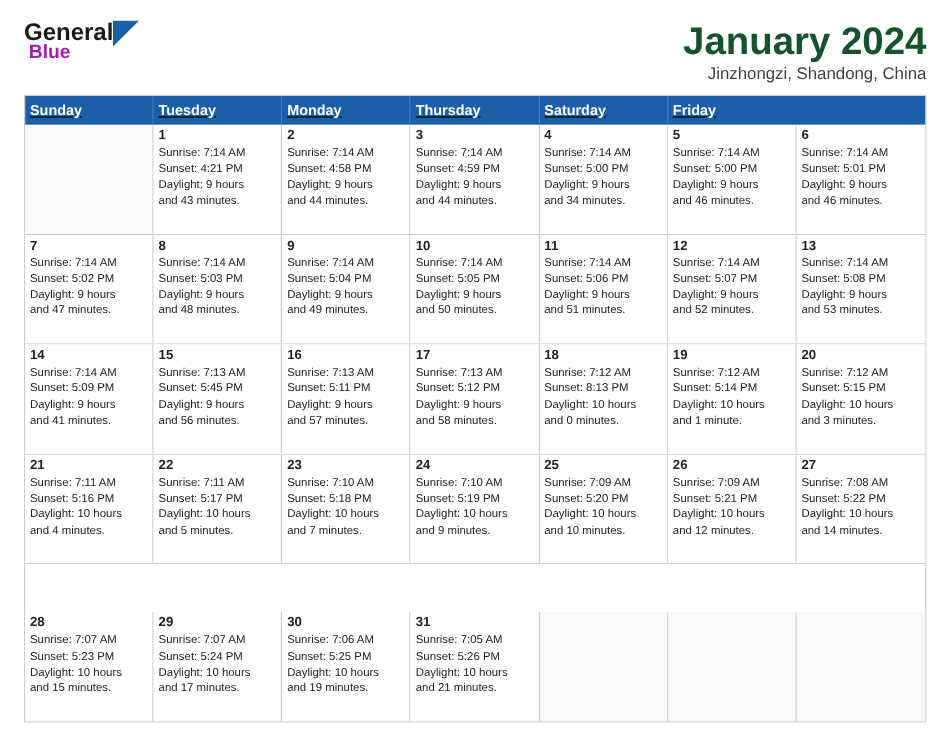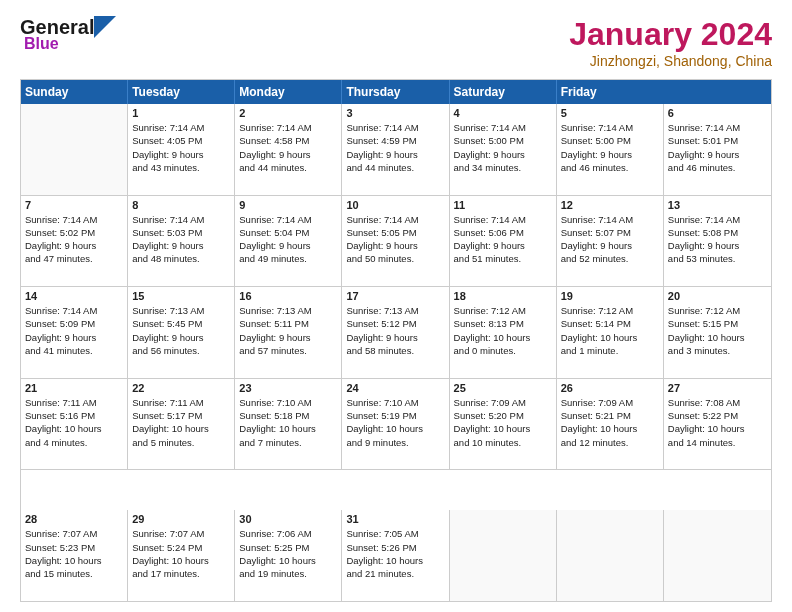--- a/index.html
+++ b/index.html
@@ -27,36 +27,37 @@
       display: flex;
       flex-direction: column;
       align-items: flex-start;
     }
     .title-area {
       text-align: right;
     }
     .month-title {
       font-size: 32px;
       font-weight: bold;
-      color: #be185d;
+      color: #14532d;
     }
     .location {
       font-size: 14px;
-      color: #a16207;
+      color: #404040;
     }
     .calendar {
       flex: 1;
       display: flex;
       flex-direction: column;
       border: 1px solid #ccc;
     }
     .calendar-header {
       display: grid;
       grid-template-columns: repeat(7, 1fr);
       background: #1a5fa8;
+      text-decoration: underline;
     }
     .calendar-header .day-name {
       color: #fff;
       font-size: 12px;
       font-weight: bold;
       padding: 5px 4px;
       text-align: left;
       border-right: 1px solid #3a7fc8;
     }
     .calendar-header .day-name:last-child { border-right: none; }
@@ -92,21 +93,21 @@
     .cell-info {
       line-height: 1.4;
     }
   </style>
 </head>
 <body>
 
 <div class="page">
   <div class="header">
     <div class="logo">
-      <div style="display:flex;align-items:flex-start;">
+      <div style="display:flex;align-items:center;">
         <span style="font-size:20px;font-weight:bold;color:#1a1a1a;">General</span>
         <svg width="22" height="22" viewBox="0 0 22 22">
           <polygon points="0,0 22,0 0,22" fill="#1a5fa8"></polygon>
         </svg>
       </div>
       <span style="font-size:16px;font-weight:bold;color:#a21caf;margin-top:-4px;margin-left:4px;">Blue</span>
     </div>
     <div class="title-area">
       <div class="month-title">January 2024</div>
       <div class="location">Jinzhongzi, Shandong, China</div>
@@ -120,21 +121,21 @@
         <div class="day-name">Monday</div>
         <div class="day-name">Thursday</div>
         <div class="day-name">Saturday</div>
         <div class="day-name">Friday</div>
       </div>
     <div class="calendar-body">
     <div class="calendar-row">
           <div class="cell empty"></div>
           <div class="cell">
             <span class="cell-date">1</span>
-            <div class="cell-info"><span>Sunrise: 7:14 AM</span><br><span>Sunset: 4:05 PM</span><br><span>Daylight: 9 hours</span><br><span>and 43 minutes.</span></div>
+            <div class="cell-info"><span>Sunrise: 7:14 AM</span><br><span>Sunset: 4:21 PM</span><br><span>Daylight: 9 hours</span><br><span>and 43 minutes.</span></div>
           </div>
           <div class="cell">
             <span class="cell-date">2</span>
             <div class="cell-info"><span>Sunrise: 7:14 AM</span><br><span>Sunset: 4:58 PM</span><br><span>Daylight: 9 hours</span><br><span>and 44 minutes.</span></div>
           </div>
           <div class="cell">
             <span class="cell-date">3</span>
             <div class="cell-info"><span>Sunrise: 7:14 AM</span><br><span>Sunset: 4:59 PM</span><br><span>Daylight: 9 hours</span><br><span>and 44 minutes.</span></div>
           </div>
           <div class="cell">

